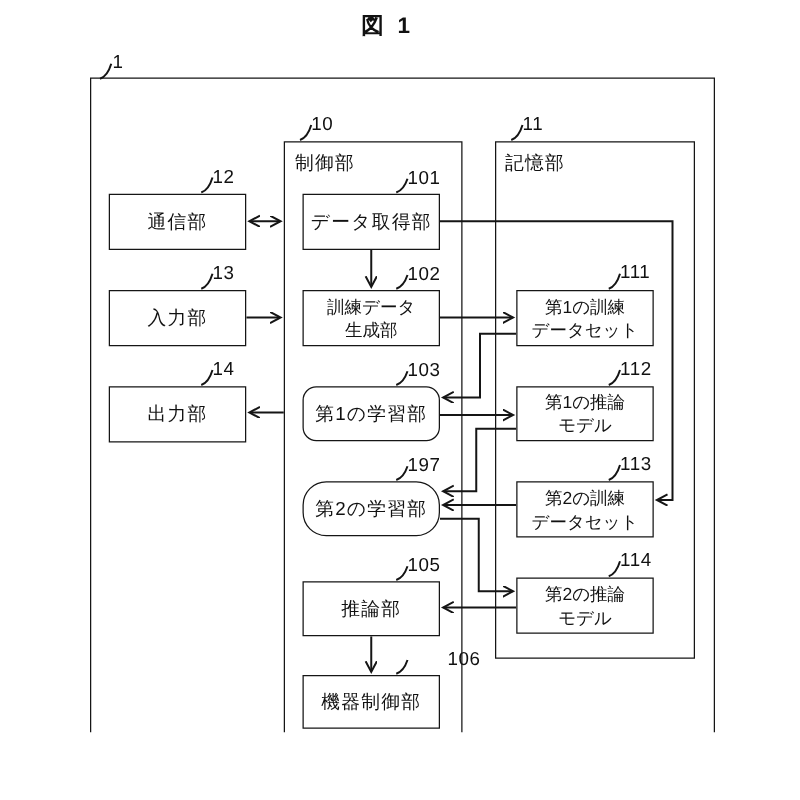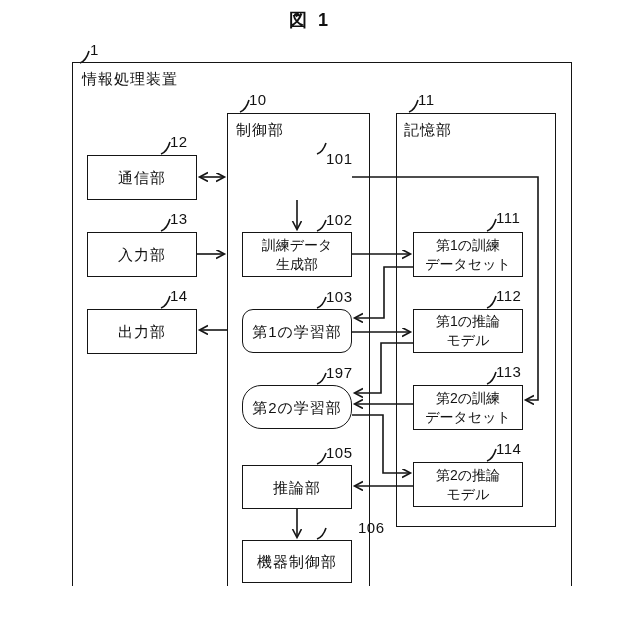--- a/index.html
+++ b/index.html
@@ -50,21 +50,21 @@
   #device-label{left:82px;top:70px;}
   #control-label{left:236px;top:121px;}
   #storage-label{left:404px;top:121px;}
   
   #ref-1{left:90px;top:41px;}
   #ref-10{left:249px;top:91px;}
   #ref-11{left:418px;top:91px;}
   #ref-12{left:170px;top:133px;}
   #ref-13{left:170px;top:210px;}
   #ref-14{left:170px;top:287px;}
-  #ref-101{left:326px;top:150px;}
+  #ref-101{left:326px;top:134px;}
   #ref-102{left:326px;top:211px;}
   #ref-103{left:326px;top:288px;}
   #ref-104{left:326px;top:364px;}
   #ref-105{left:326px;top:444px;}
   #ref-106{left:326px;top:519px;margin-left:32px;}
   #ref-111{left:496px;top:209px;}
   #ref-112{left:496px;top:287px;}
   #ref-113{left:496px;top:363px;}
   #ref-114{left:496px;top:440px;}
 </style>
@@ -114,28 +114,28 @@
     <path d="M487,231 Q493,229 496,219"></path>
     <path d="M487,308 Q493,306 496,296"></path>
     <path d="M487,384 Q493,382 496,372"></path>
     <path d="M487,461 Q493,459 496,449"></path>
   </svg>
 
   <div class="group-box" id="device-box"></div>
   <div class="group-box" id="control-box"></div>
   <div class="group-box" id="storage-box"></div>
 
-  <div class="group-label" id="device-label">情報処理装置</div>
   <div class="group-label" id="control-label">制御部</div>
   <div class="group-label" id="storage-label">記憶部</div>
 
   <div class="unit-box" id="box-comm">通信部</div>
   <div class="unit-box" id="box-input">入力部</div>
   <div class="unit-box" id="box-output">出力部</div>
 
+  <div class="unit-box" id="box-101">データ取得部</div>
   <div class="unit-box small" id="box-102">訓練データ
 生成部</div>
   <div class="unit-box" id="box-103">第1の学習部</div>
   <div class="unit-box" id="box-104">第2の学習部</div>
   <div class="unit-box" id="box-105">推論部</div>
   <div class="unit-box" id="box-106">機器制御部</div>
 
   <div class="unit-box small" id="box-111">第1の訓練
 データセット</div>
   <div class="unit-box small" id="box-112">第1の推論

